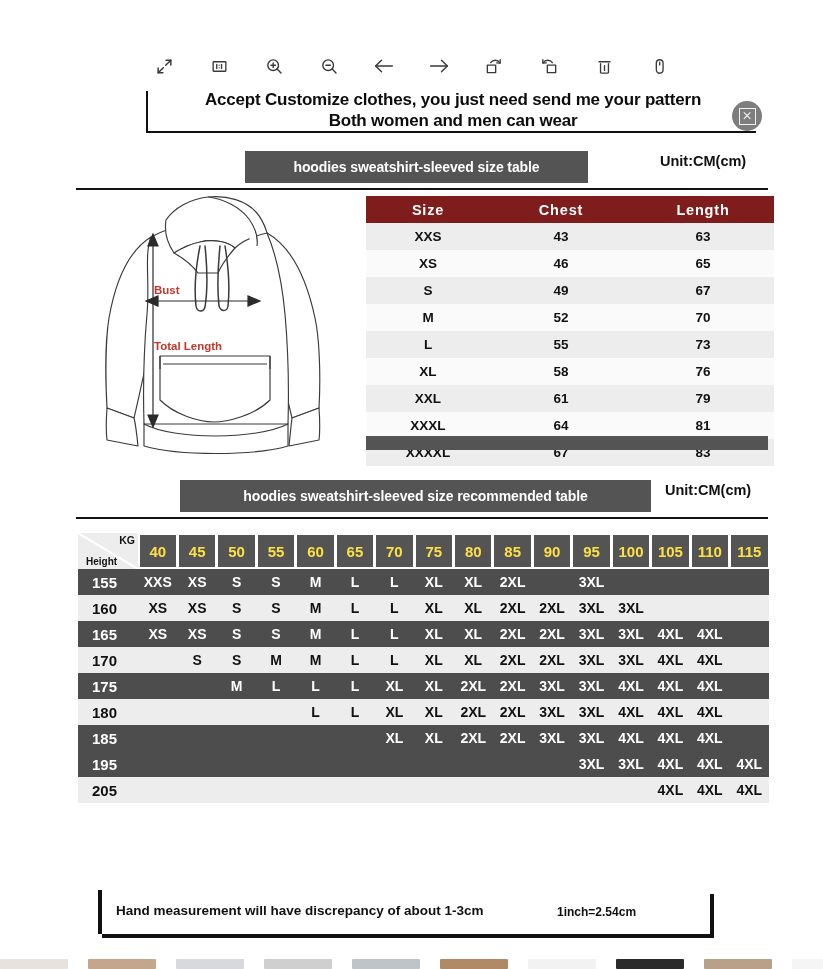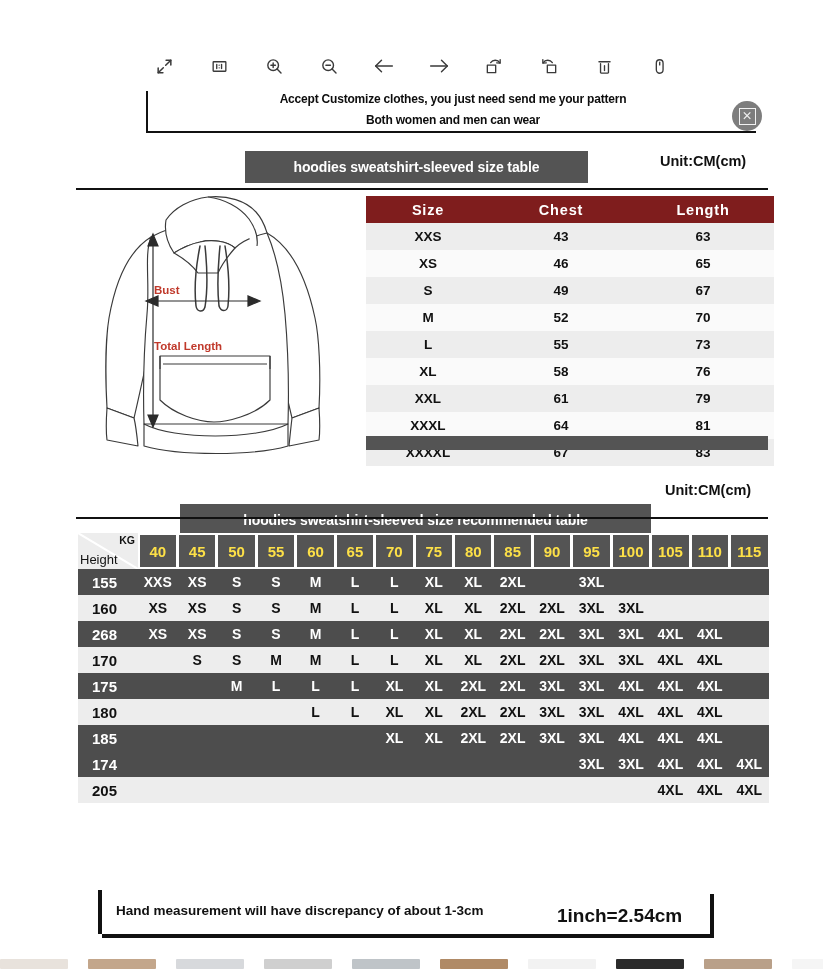--- a/index.html
+++ b/index.html
@@ -27,21 +27,21 @@
   #banner-box{
     position:absolute;left:0;top:0;width:610px;height:42px;
     border:2px solid #111;border-top:none;border-right:none;
     box-sizing:border-box;
   }
   #banner-shadow{
     position:absolute;left:5px;top:5px;width:610px;height:42px;background:#8a8a8a;z-index:-1;
   }
   #banner-text{
     position:absolute;left:0;top:-2px;width:614px;text-align:center;
-    font-size:12px;font-weight:bold;line-height:21px;letter-spacing:-0.2px;color:#0d0d0d;
+    font-size:17px;font-weight:bold;line-height:21px;letter-spacing:-0.2px;color:#0d0d0d;
   }
   #banner-text .l2{display:block;}
   #wm-badge{
     position:absolute;left:586px;top:10px;width:30px;height:30px;border-radius:50%;
     background:#7d7d7d;display:flex;align-items:center;justify-content:center;
   }
   #wm-badge .inner{
     width:15px;height:15px;border:1.6px solid #f2f2f2;display:flex;align-items:center;
     justify-content:center;font-size:9px;color:#f2f2f2;font-weight:bold;line-height:1;
   }
@@ -53,21 +53,21 @@
     display:flex;align-items:center;justify-content:center;letter-spacing:-0.1px;
     box-sizing:border-box;padding:0 10px;white-space:nowrap;
   }
   .sec .unit{
     position:absolute;top:2px;font-size:14.5px;font-weight:bold;color:#111;white-space:nowrap;
   }
   #sec1{left:245px;top:63px;width:520px;}
   #sec1 .bar{width:343px;}
   #sec1 .unit{left:415px;}
   #sec2{left:180px;top:392px;width:590px;}
-  #sec2 .bar{width:471px;margin-top:24px;}
+  #sec2 .bar{width:471px;}
   #sec2 .unit{left:485px;}
 
   .rule{position:absolute;height:2px;background:#111;}
   #rule1{left:76px;top:100px;width:692px;}
   #rule2{left:76px;top:429px;width:692px;}
 
   
   #hoodie{position:absolute;left:104px;top:106px;width:262px;height:270px;}
 
   
@@ -103,21 +103,21 @@
   #rec-table thead th.corner{
     position:relative;background:#ededed;height:36px;
   }
   #rec-table thead th.corner .diag{
     position:absolute;left:0;top:0;width:100%;height:100%;
   }
   #rec-table thead th.corner .kglab{
     position:absolute;right:3px;top:1px;font-size:10.5px;font-weight:bold;color:#111;
   }
   #rec-table thead th.corner .hlab{
-    position:absolute;left:2px;bottom:2px;font-size:13px;font-weight:normal;color:#111;
+    position:absolute;left:8px;bottom:2px;font-size:10px;font-weight:bold;color:#111;
   }
 
   #rec-table tbody td{
     height:26px;font-size:14px;font-weight:bold;text-align:center;padding:0;
     white-space:nowrap;
   }
   #rec-table tbody td.h{font-size:15px;text-align:left;padding-left:14px;}
   #rec-table tbody tr.light td{background:#ededed;color:#111;}
   #rec-table tbody tr.dark td{background:#4d4d4d;color:#ffffff;}
 
@@ -125,21 +125,21 @@
   #note-wrap{position:absolute;left:98px;top:802px;width:620px;height:48px;}
   #note-shadow{position:absolute;left:4px;top:4px;width:612px;height:44px;background:#111;}
   #note-box{
     position:absolute;left:0;top:0;width:612px;height:44px;background:#fff;
     border-left:4px solid #111;box-sizing:border-box;
   }
   #note-box .t1{
     position:absolute;left:14px;top:13px;font-size:13.5px;font-weight:bold;color:#111;white-space:nowrap;
   }
   #note-box .t2{
-    position:absolute;left:455px;top:15px;font-size:19px;font-weight:bold;color:#111;white-space:nowrap;
+    position:absolute;left:455px;top:15px;font-size:12px;font-weight:bold;color:#111;white-space:nowrap;
   }
 
   
   #filmstrip{
     position:absolute;left:0;top:945px;width:823px;height:24px;background:#fff;
     display:flex;align-items:flex-end;gap:0;overflow:hidden;
   }
   #filmstrip .thumb{
     width:68px;height:10px;margin-right:20px;border-radius:1px;flex:0 0 auto;
   }
@@ -468,21 +468,21 @@
             <td>XL</td>
             <td>2XL</td>
             <td>2XL</td>
             <td>3XL</td>
             <td>3XL</td>
             <td></td>
             <td></td>
             <td></td>
           </tr>
           <tr class="dark">
-            <td class="h">268</td>
+            <td class="h">165</td>
             <td>XS</td>
             <td>XS</td>
             <td>S</td>
             <td>S</td>
             <td>M</td>
             <td>L</td>
             <td>L</td>
             <td>XL</td>
             <td>XL</td>
             <td>2XL</td>
@@ -563,21 +563,21 @@
             <td>2XL</td>
             <td>2XL</td>
             <td>3XL</td>
             <td>3XL</td>
             <td>4XL</td>
             <td>4XL</td>
             <td>4XL</td>
             <td></td>
           </tr>
           <tr class="dark">
-            <td class="h">174</td>
+            <td class="h">195</td>
             <td></td>
             <td></td>
             <td></td>
             <td></td>
             <td></td>
             <td></td>
             <td></td>
             <td></td>
             <td></td>
             <td></td>

